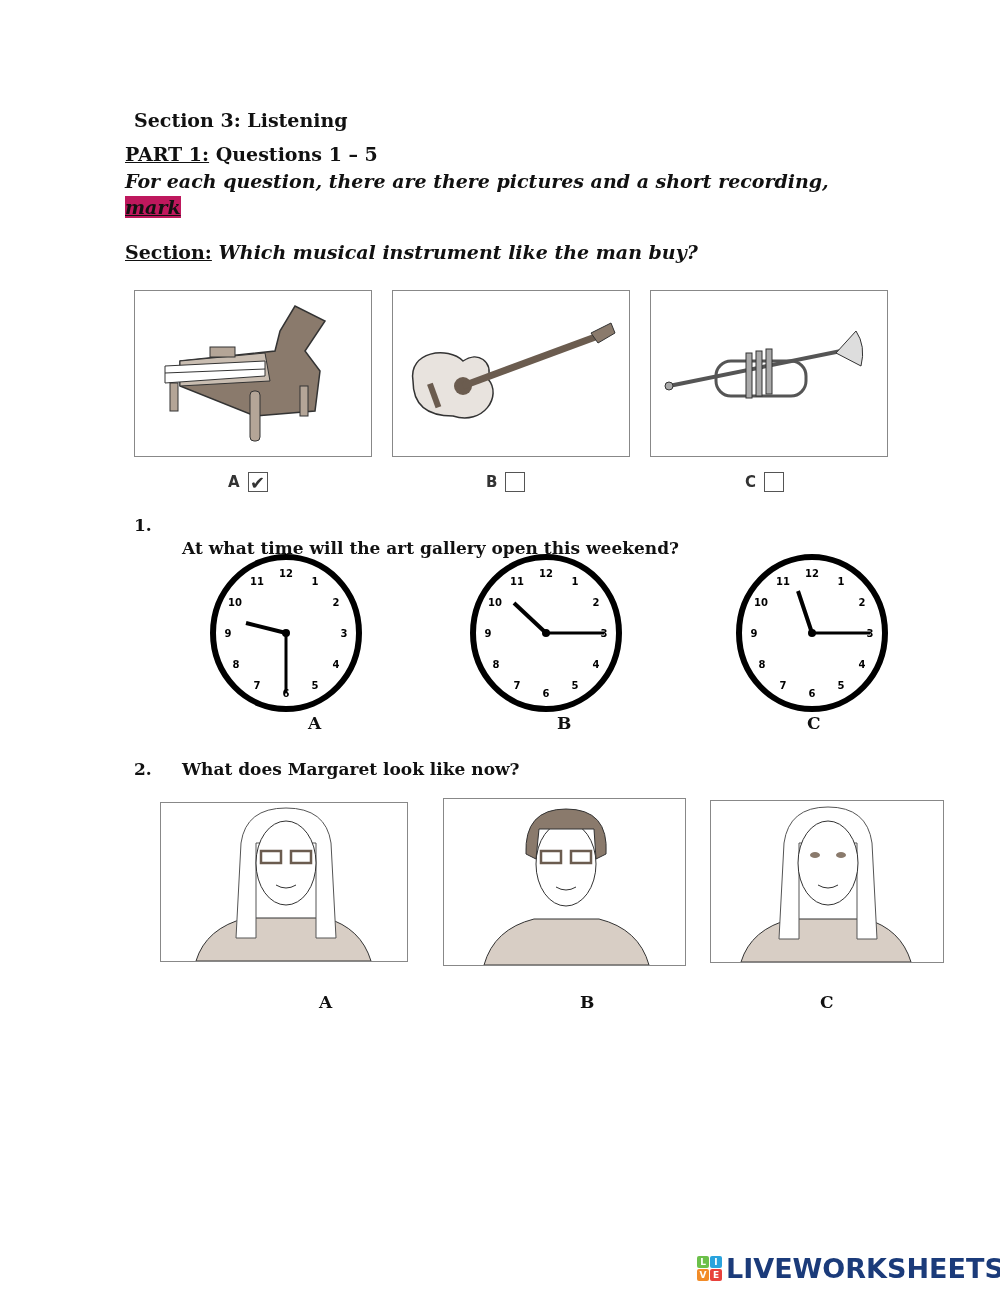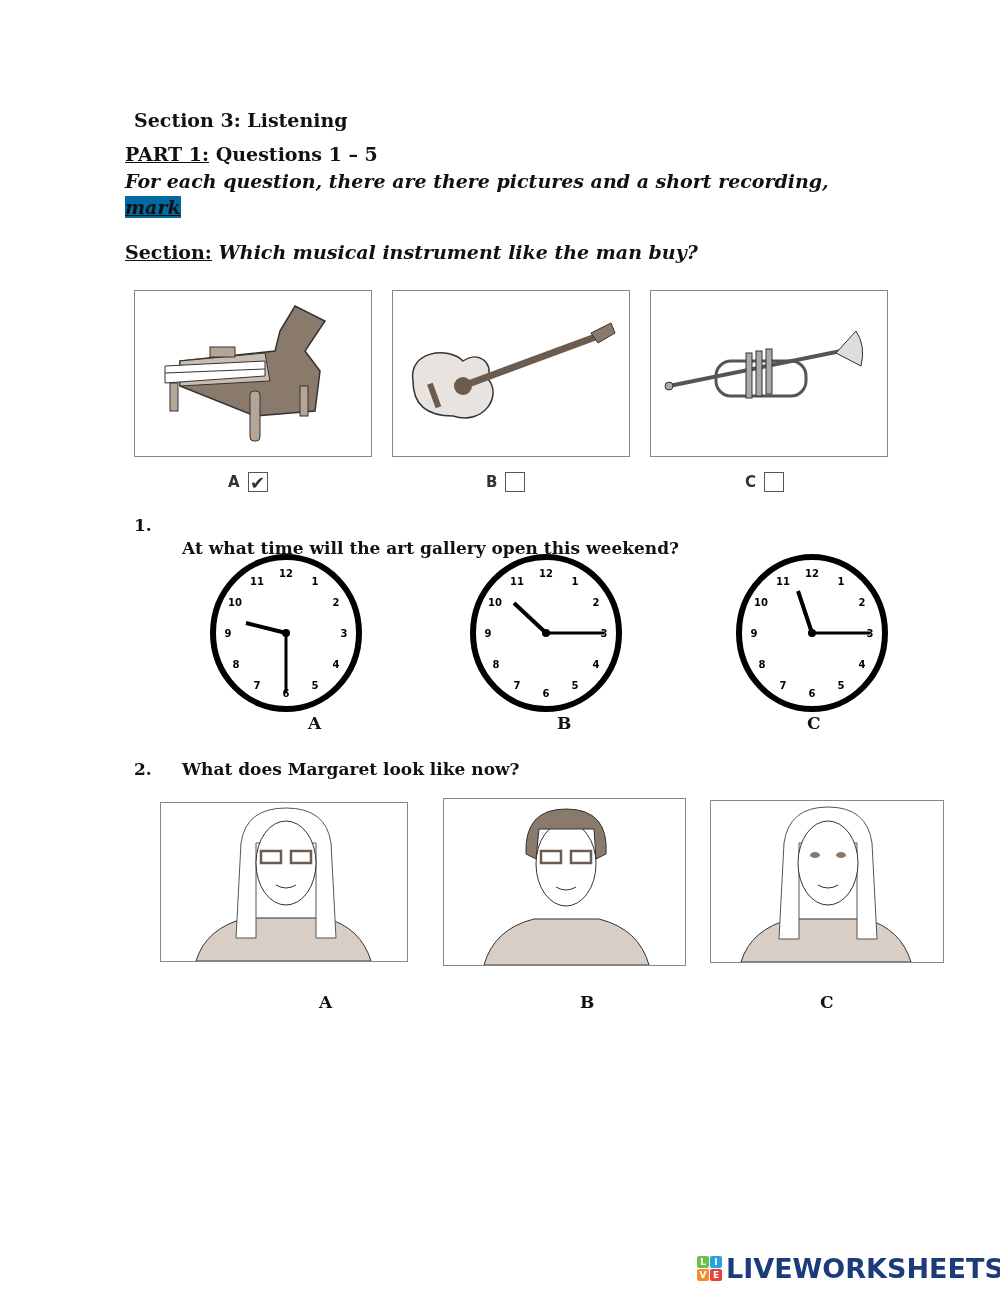--- a/index.html
+++ b/index.html
@@ -2,21 +2,21 @@
 <html><head>
 <meta charset="utf-8">
 <style>
   html, body { margin:0; padding:0; background:#fff; }
   body { width:1000px; height:1291px; position:relative; overflow:hidden; font-family:"DejaVu Serif", serif; color:#111; }
   .abs { position:absolute; }
   .h-section { left:134px; top:97px; font-size:19px; font-weight:bold;margin-top:12px; }
   .h-part { left:125px; top:143px; font-size:19px; font-weight:bold; }
   .h-part u { text-decoration:underline; }
   .instr { left:125px; top:168px; font-size:19px; font-weight:bold; font-style:italic; line-height:26px; width:760px; }
-  .hl { background:#0369a1; text-decoration:underline;margin-top:44px; }
+  .hl { background:#be185d; text-decoration:underline;margin-top:44px; }
   .example { left:125px; top:241px; font-size:19px; font-weight:bold; }
   .example .lbl { text-decoration:underline; font-style:normal; }
   .example .q { font-style:italic; }
   .pic { border:1.5px solid #888; background:#fff; box-sizing:border-box; }
   .opt { font-family:"DejaVu Sans", sans-serif; font-weight:bold; font-size:15px; color:#333; display:flex; align-items:center; gap:8px; }
   .box { width:20px; height:20px; border:1.5px solid #555; box-sizing:border-box; display:inline-flex; align-items:center; justify-content:center; font-size:18px; color:#333; }
   .qnum { font-size:17px; font-weight:bold; }
   .qtext { font-size:17px; font-weight:bold; }
   .letter { font-size:17px; font-weight:bold; }
   .logo { left:697px; top:1253px; display:flex; align-items:center; gap:4px; }

